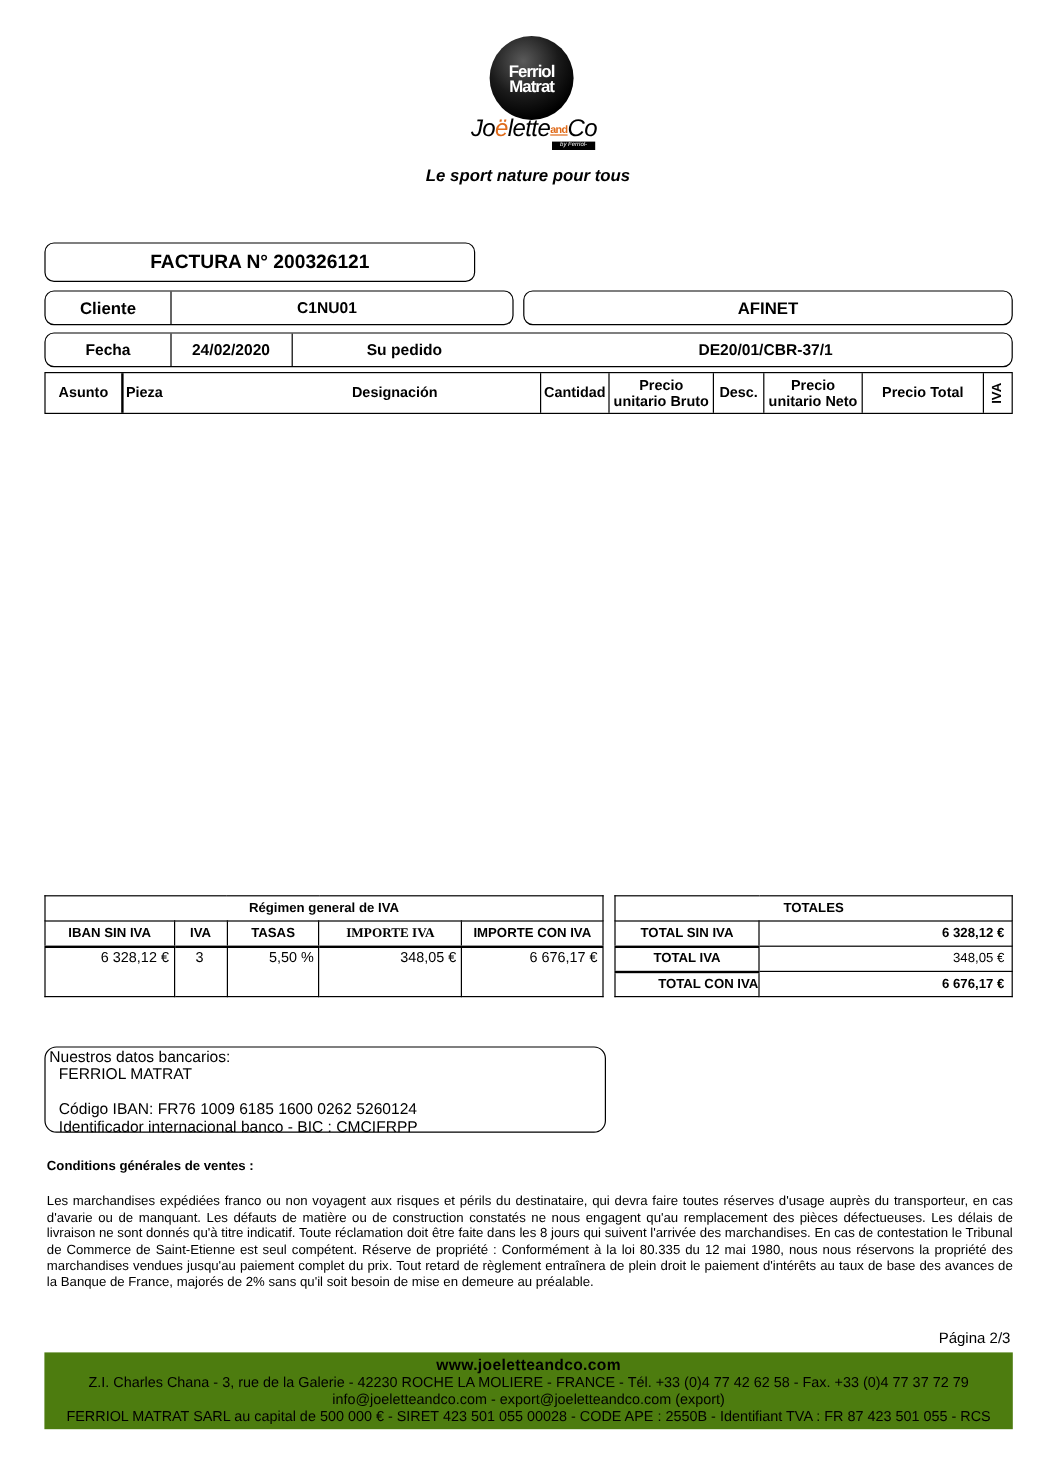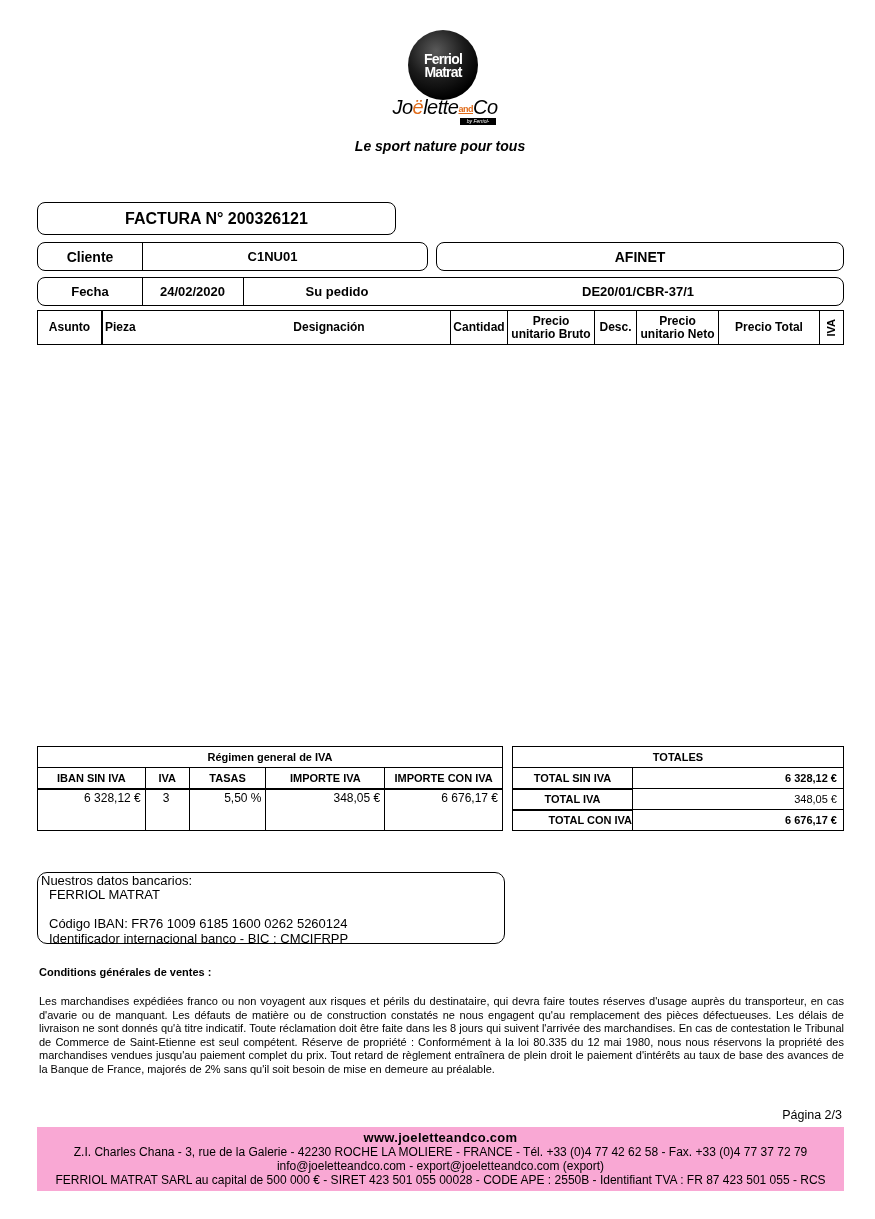--- a/index.html
+++ b/index.html
@@ -65,21 +65,21 @@
 
   
   #bank-box { left: 37px; top: 872px; width: 468px; height: 72px; border: 1px solid #000; border-radius: 10px; }
   #bank-box .t { position: absolute; font-size: 13px; line-height: 14px; }
 
   #conditions-title { left: 39px; top: 966px; font-size: 11px; font-weight: bold; }
   #conditions-text { left: 39px; top: 995px; width: 805px; font-size: 11px; line-height: 13.5px; text-align: justify; }
 
   #page-number { left: 720px; top: 1108px; width: 122px; text-align: right; font-size: 12.5px; }
 
-  #footer { left: 37px; top: 1127px; width: 807px; height: 64px; background: #f9a8d4; text-align: center; font-size: 12px; line-height: 14px; padding-top: 4px; }
+  #footer { left: 37px; top: 1127px; width: 807px; height: 64px; background: #4d7c0f; text-align: center; font-size: 12px; line-height: 14px; padding-top: 4px; }
   #footer .web { font-weight: bold; font-size: 13px; letter-spacing: 0.3px; }
 </style>
 </head>
 <body>
 
 <div id="logo-circle" class="abs">
   <div class="line l1">Ferriol</div>
   <div class="line l2">Matrat</div>
 </div>
 <div id="logo-brand" class="abs"><span>Jo</span><span class="e">ë</span><span>lette</span><span class="and">and</span><span>Co</span></div>
@@ -130,21 +130,21 @@
 
 <table id="vat-table">
   <tbody>
       <tr class="title">
     <th colspan="5">Régimen general de IVA</th>
   </tr>
   <tr class="hdr">
     <th style="width:108px;">IBAN SIN IVA</th>
     <th style="width:44px;">IVA</th>
     <th style="width:77px;">TASAS</th>
-    <th style="width:119px;">IMPORTE IVA</th>
+    <th style="width:119px;font-family:Liberation Serif, serif;">IMPORTE IVA</th>
     <th style="width:118px;">IMPORTE CON IVA</th>
   </tr>
   <tr class="vals">
     <td>6 328,12 €</td>
     <td class="center">3</td>
     <td>5,50 %</td>
     <td>348,05 €</td>
     <td>6 676,17 €</td>
   </tr>
 </tbody>

